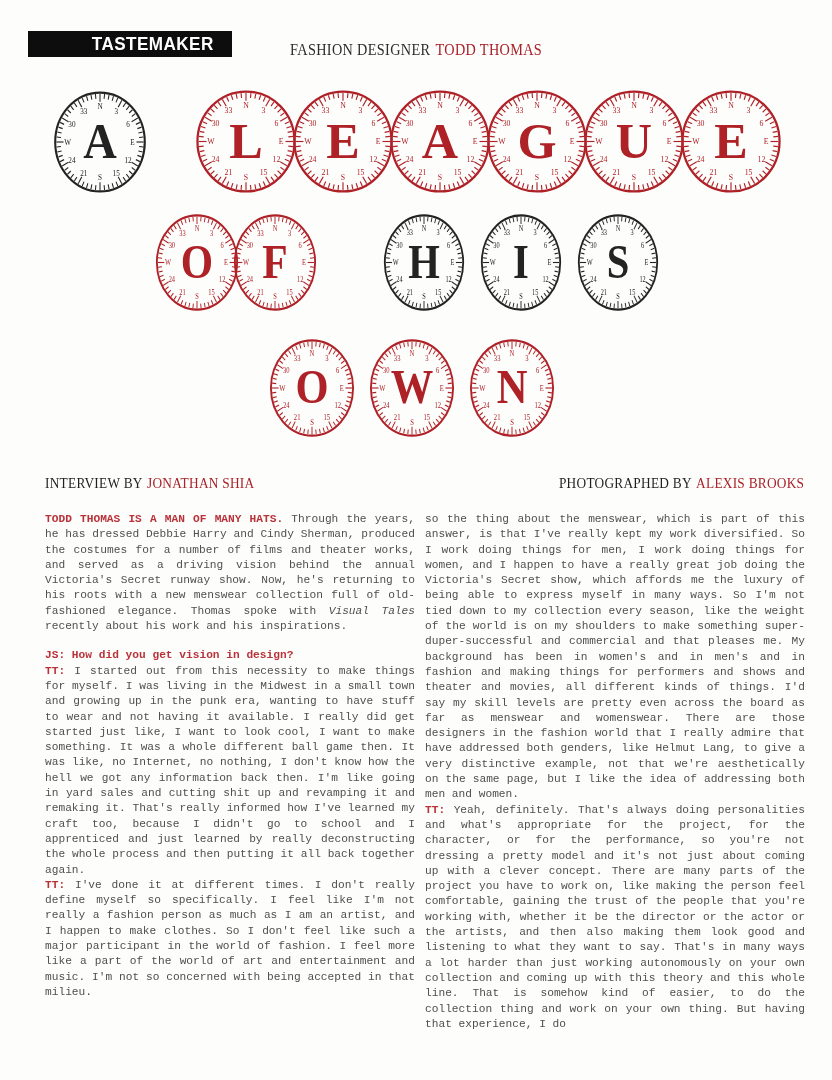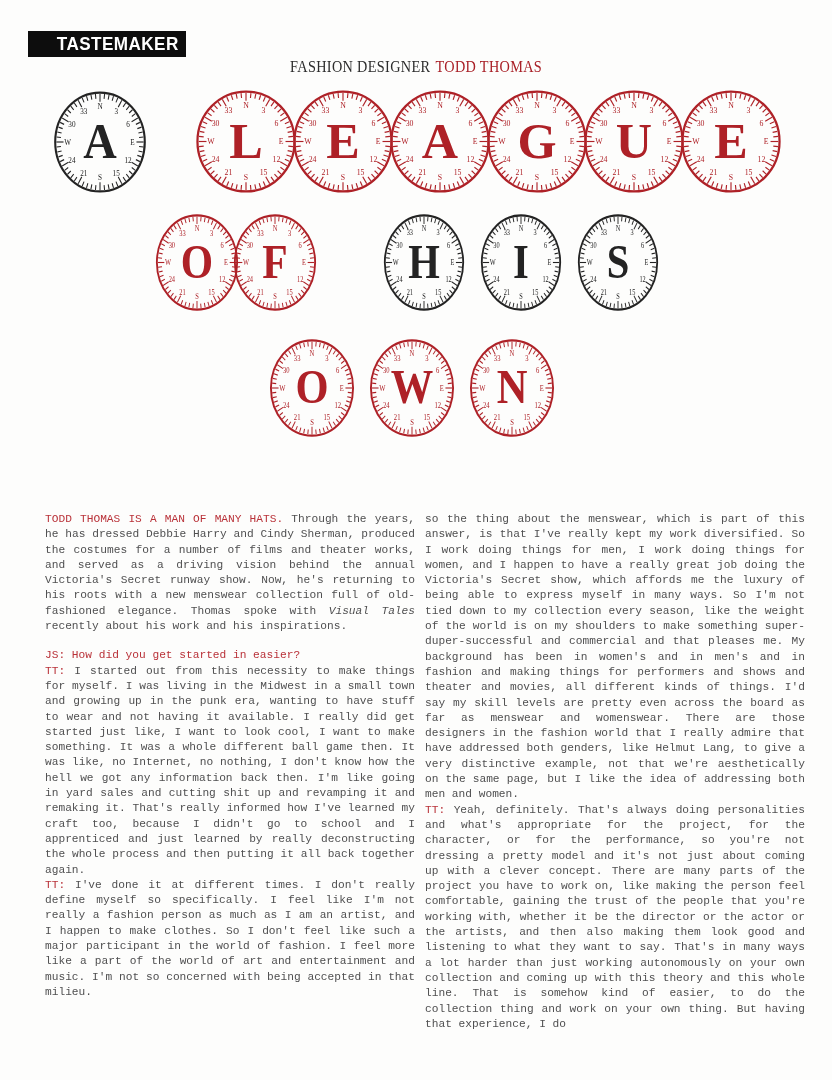--- a/index.html
+++ b/index.html
@@ -1,24 +1,24 @@
 <!DOCTYPE html>
 <html style="--text-red: #b93239; --name-red: #a92027; --body-gray: #4f4f50;"><head>
 <meta charset="utf-8">
 <style>
   html,body{margin:0;padding:0;background:#e8e8e8;}
   .page{position:relative;width:832px;height:1080px;background:#fdfdfc;overflow:hidden;
         font-family:"Liberation Serif",serif;margin:0 auto;}
 
   
   .tag-box{position:absolute;left:28px;top:31px;width:158px;height:26px;background:#0d0d0d;
-           display:flex;align-items:center;justify-content:flex-end;}
+           display:flex;align-items:center;justify-content:center;padding-left:46px;}
   .tag-box .tag-text{font-family:"Liberation Sans",sans-serif;font-weight:bold;font-size:19px;
            color:#ffffff;letter-spacing:.5px;transform:scaleX(.9);white-space:nowrap;}
-  .kicker{position:absolute;left:0;top:57px;width:100%;text-align:center;font-size:17px;color:#2c2c2c;}
+  .kicker{position:absolute;left:0;top:40px;width:100%;text-align:center;font-size:17px;color:#2c2c2c;}
   .kicker-inner{display:inline-block;transform:scaleX(.84);letter-spacing:.4px;white-space:nowrap;}
   .kicker .kicker-name{color:var(--name-red);margin-left:6px;}
 
   
   .clock-group{position:absolute;display:flex;}
   .clock-group svg{display:block;flex:none;}
   .clock-group svg:not(:first-child){margin-left:var(--ov,0px);}
   .g1{left:52px;top:89px;}  .g1 svg{width:96px;height:106px;}
   .g2{left:194px;top:88px;--ov:-7px;} .g2 svg{width:104px;height:107px;}
   .g3{left:154px;top:212px;--ov:-8px;} .g3 svg{width:86px;height:101px;}
@@ -34,21 +34,21 @@
   .credit-name{color:var(--name-red);margin-left:5px;}
 
   
   .body-cols{position:absolute;left:45px;top:512px;width:760px;display:flex;gap:10px;
              font-family:"Liberation Mono",monospace;font-size:11.2px;line-height:15.3px;
              color:var(--body-gray);text-align:justify;}
   .col-left{width:370px;flex:none;}
   .col-right{width:380px;flex:none;}
   p.blk{margin:0;}
   p.question{margin-top:14px;}
-  .seg-lead,.seg-q{color:var(--text-red);font-weight:normal;}
+  .seg-lead,.seg-q{color:var(--text-red);font-weight:bold;}
   .seg-italic{}
 </style>
 </head>
 <body>
 
 <div class="page">
 
   <div class="tag-box">
     <span class="tag-text">TASTEMAKER</span>
   </div>
@@ -1204,26 +1204,36 @@
         <text x="39.750000000000014" y="98.07402885326977" text-anchor="middle" font-size="9" fill="#ae2127" font-family="&quot;Liberation Serif&quot;,serif">21</text>
         <text x="24.925971146730248" y="83.25000000000001" text-anchor="middle" font-size="9" fill="#ae2127" font-family="&quot;Liberation Serif&quot;,serif">24</text>
         <text x="19.5" y="63.00000000000001" text-anchor="middle" font-size="9" fill="#ae2127" font-family="&quot;Liberation Serif&quot;,serif">W</text>
         <text x="24.925971146730234" y="42.75" text-anchor="middle" font-size="9" fill="#ae2127" font-family="&quot;Liberation Serif&quot;,serif">30</text>
         <text x="39.749999999999986" y="27.925971146730248" text-anchor="middle" font-size="9" fill="#ae2127" font-family="&quot;Liberation Serif&quot;,serif">33</text>
         <text x="60" y="78" text-anchor="middle" font-size="58" font-weight="bold" fill="#ae2127" font-family="&quot;Liberation Serif&quot;,serif">N</text>
       </svg>
     </div>
 
   <div class="credits">
+    <div class="credit-left">
+      <span class="credit-inner">
+        <span>INTERVIEW BY</span><span class="credit-name">JONATHAN SHIA</span>
+      </span>
+    </div>
+    <div class="credit-right">
+      <span class="credit-inner">
+        <span>PHOTOGRAPHED BY</span><span class="credit-name">ALEXIS BROOKS</span>
+      </span>
+    </div>
   </div>
 
   <div class="body-cols">
     <div class="col col-left">
         <p class="blk para"><span class="seg-lead">TODD THOMAS IS A MAN OF MANY HATS.</span><span class="seg-plain"> Through the years, he has dressed Debbie Harry and Cindy Sherman, produced the costumes for a number of films and theater works, and served as a driving vision behind the annual Victoria's Secret runway show. Now, he's returning to his roots with a new menswear collection full of old-fashioned elegance. Thomas spoke with </span><em class="seg-italic">Visual Tales</em><span class="seg-plain"> recently about his work and his inspirations.</span></p>
-        <p class="blk question"><span class="seg-q">JS: How did you get started in easier?</span></p>
+        <p class="blk question"><span class="seg-q">JS: How did you get vision in design?</span></p>
         <p class="blk answer"><span class="seg-lead">TT:</span><span class="seg-plain"> I started out from this necessity to make things for myself. I was living in the Midwest in a small town and growing up in the punk era, wanting to have stuff to wear and not having it available. I really did get started just like, I want to look cool, I want to make something. It was a whole different ball game then. It was like, no Internet, no nothing, I don't know how the hell we got any information back then. I'm like going in yard sales and cutting shit up and revamping it and remaking it. That's really informed how I've learned my craft too, because I didn't go to school and I apprenticed and just learned by really deconstructing the whole process and then putting it all back together again.</span></p>
         <p class="blk answer"><span class="seg-lead">TT:</span><span class="seg-plain"> I've done it at different times. I don't really define myself so specifically. I feel like I'm not really a fashion person as much as I am an artist, and I happen to make clothes. So I don't feel like such a major participant in the world of fashion. I feel more like a part of the world of art and entertainment and music. I'm not so concerned with being accepted in that milieu.</span></p>
       </div>
     <div class="col col-right">
         <p class="blk para"><span class="seg-plain">so the thing about the menswear, which is part of this answer, is that I've really kept my work diversified. So I work doing things for men, I work doing things for women, and I happen to have a really great job doing the Victoria's Secret show, which affords me the luxury of being able to express myself in many ways. So I'm not tied down to my collection every season, like the weight of the world is on my shoulders to make something super-duper-successful and commercial and that pleases me. My background has been in women's and in men's and in fashion and making things for performers and shows and theater and movies, all different kinds of things. I'd say my skill levels are pretty even across the board as far as menswear and womenswear. There are those designers in the fashion world that I really admire that have addressed both genders, like Helmut Lang, to give a very distinctive example, not that we're aesthetically on the same page, but I like the idea of addressing both men and women.</span></p>
         <p class="blk answer"><span class="seg-lead">TT:</span><span class="seg-plain"> Yeah, definitely. That's always doing personalities and what's appropriate for the project, for the character, or for the performance, so you're not dressing a pretty model and it's not just about coming up with a clever concept. There are many parts of the project you have to work on, like making the person feel comfortable, gaining the trust of the people that you're working with, whether it be the director or the actor or the artists, and then also making them look good and listening to what they want to say. That's in many ways a lot harder than just working autonomously on your own collection and coming up with this theory and this whole line. That is somehow kind of easier, to do the collection thing and work on your own thing. But having that experience, I do</span></p>
       </div>
   </div>
 
 </div>

